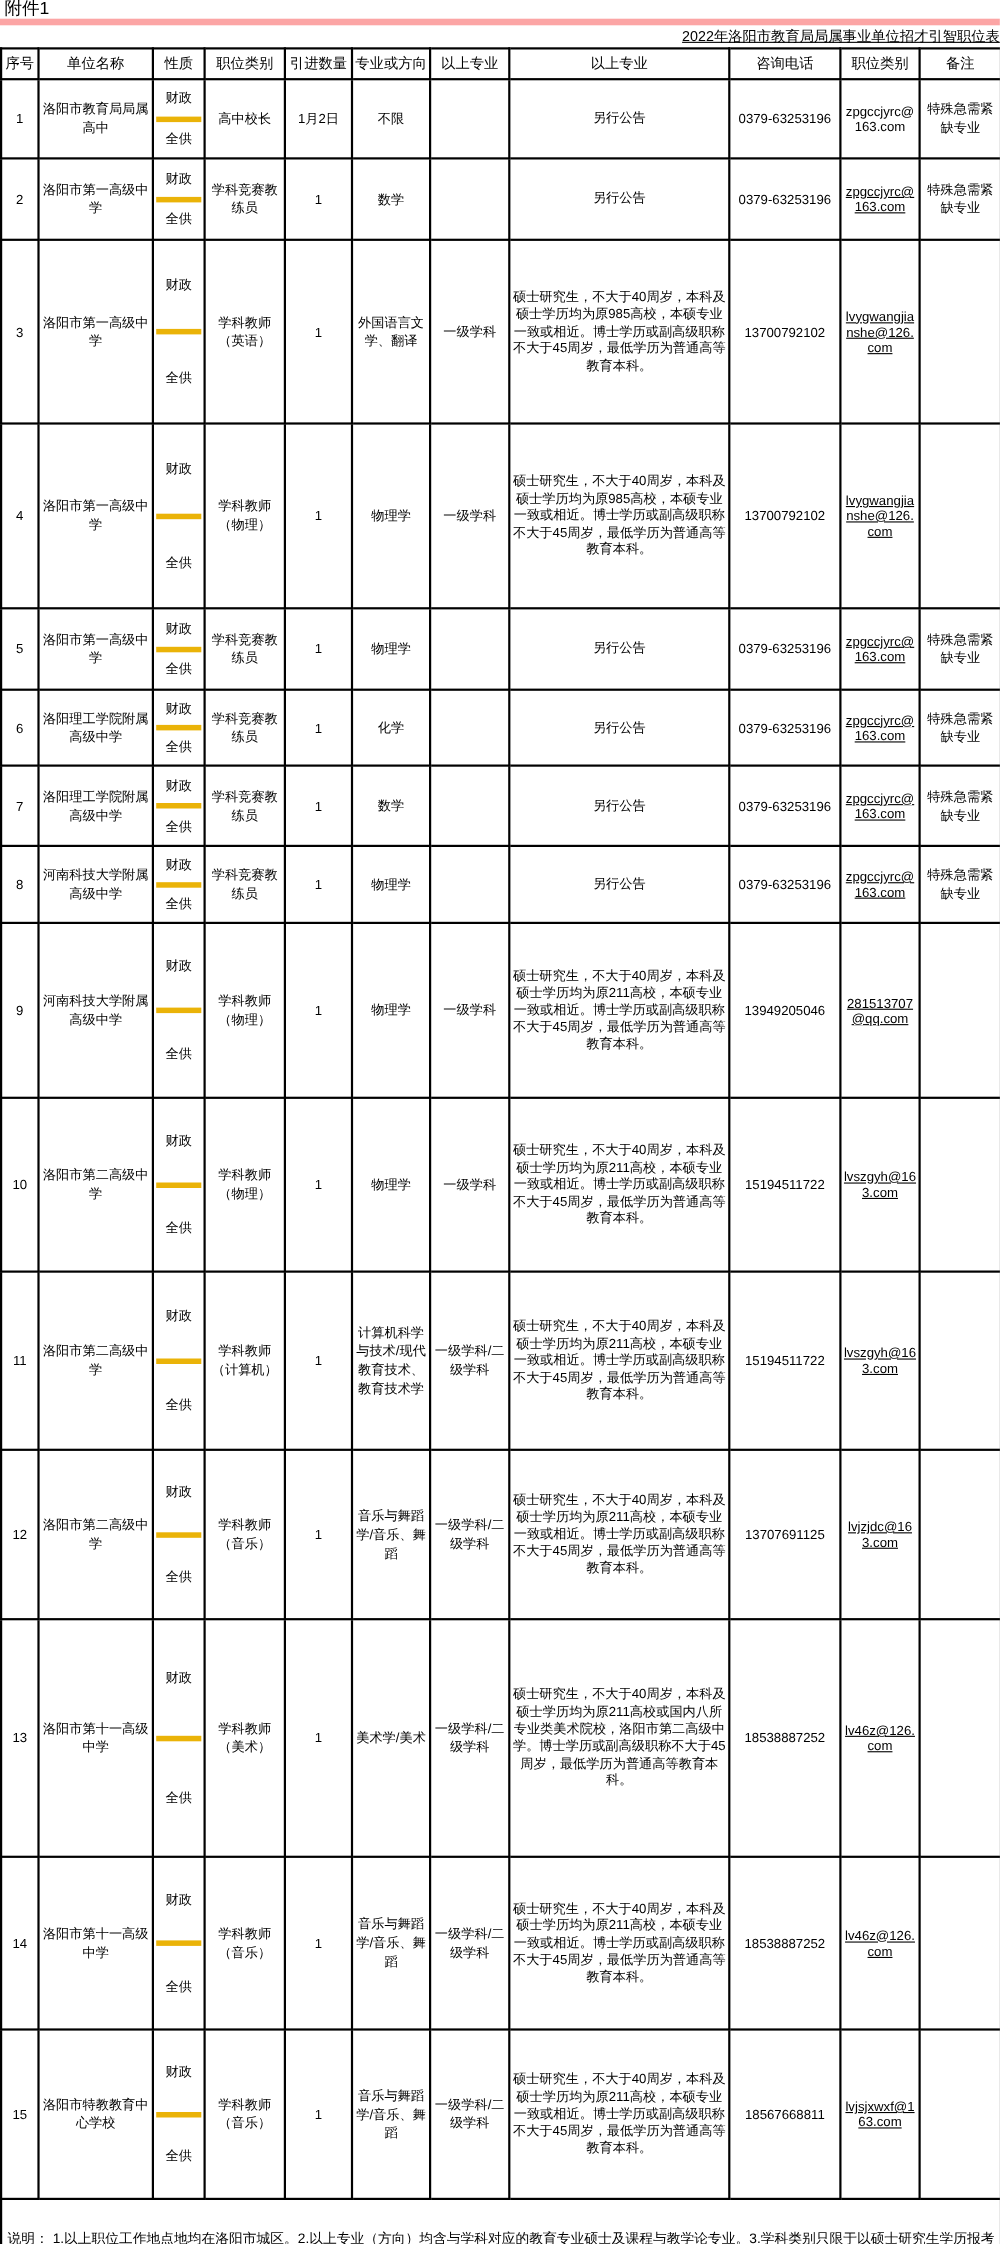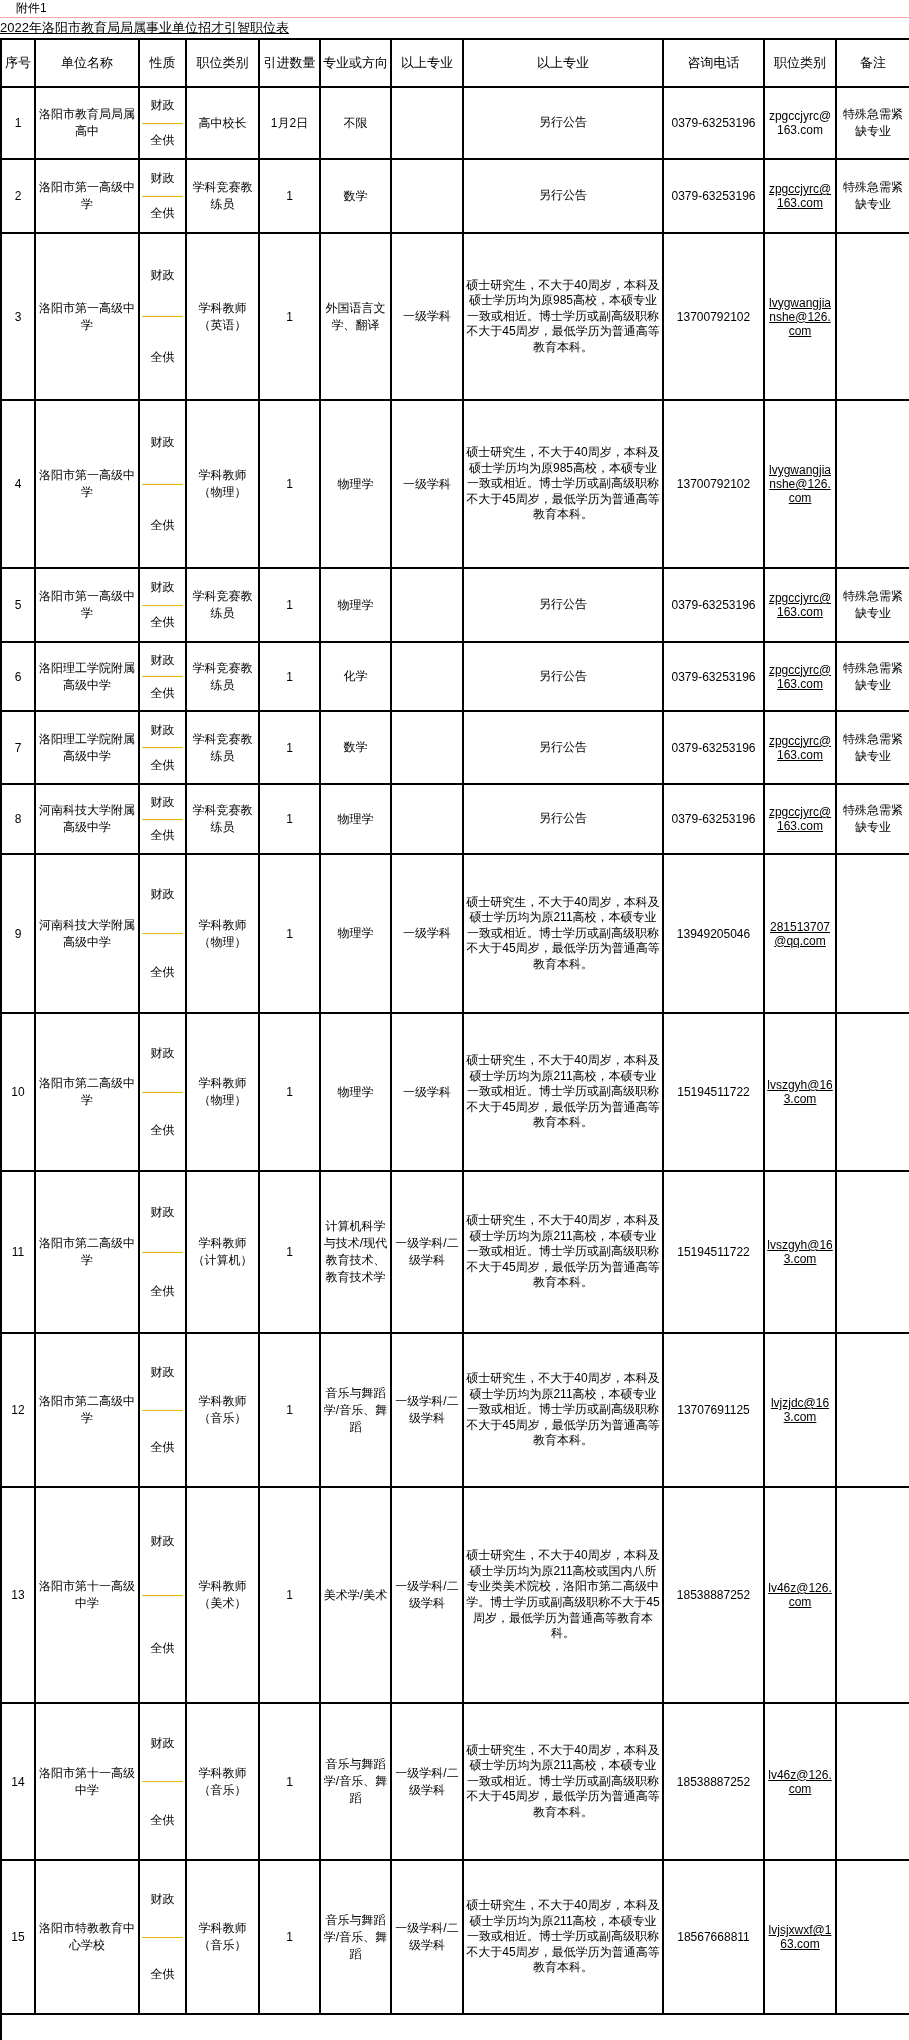--- a/index.html
+++ b/index.html
@@ -5,47 +5,47 @@
   html,body { margin:0; padding:0; background:#fff; }
   body {
     width: 909px;
     font-family: "Liberation Sans", sans-serif;
     color:#000;
     -webkit-font-smoothing: none;
   }
   .attachment-bar {
     height: 17px;
     line-height: 17px;
-    font-size: 12px;
-    padding-left: 16px;
-    border-bottom: 1px solid #fca5a5;
+    font-size: 16px;
+    padding-left: 4px;
+    border-bottom: 6px solid #fca5a5;
   }
   .title-bar {
     height: 20px;
     line-height: 20px;
-    text-align: left;
+    text-align: right;
     font-size: 13px;
   }
   .title-bar span { text-decoration: underline; }
   table.jobs {
     border-collapse: collapse;
     table-layout: fixed;
     width: 909px;
     font-size: 12px;
   }
   table.jobs th, table.jobs td {
     border: 2px solid #000;
     padding: 1px 2px;
     text-align: center;
     vertical-align: middle;
     word-break: break-all;
     overflow: hidden;
   }
   table.jobs th { font-weight: normal; font-size: 13px; }
-  thead tr { height: 48px; }
+  thead tr { height: 28px; }
   tbody tr:nth-child(1)  { height: 68px; }
   tbody tr:nth-child(2)  { height: 70px; }
   tbody tr:nth-child(3)  { height: 163px; }
   tbody tr:nth-child(4)  { height: 164px; }
   tbody tr:nth-child(5)  { height: 70px; }
   tbody tr:nth-child(6)  { height: 65px; }
   tbody tr:nth-child(7)  { height: 69px; }
   tbody tr:nth-child(8)  { height: 66px; }
   tbody tr:nth-child(9)  { height: 155px; }
   tbody tr:nth-child(10) { height: 154px; }
@@ -68,21 +68,21 @@
     height: 100%;
     min-height: 56px;
   }
   .nature-wrap > div {
     flex: 1;
     display: flex;
     align-items: center;
     justify-content: center;
     padding: 2px;
   }
-  .nature-wrap > div:first-child { border-bottom: 1px solid #eab308; }
+  .nature-wrap > div:first-child { border-bottom: 5px solid #eab308; }
   .email-link { text-decoration: underline; color:#000; }
   .email-plain { color:#000; }
   td.notes {
     text-align: left;
     vertical-align: top;
     font-size: 12.5px;
     line-height: 1.55;
     padding: 3px 4px;
   }
 </style>

